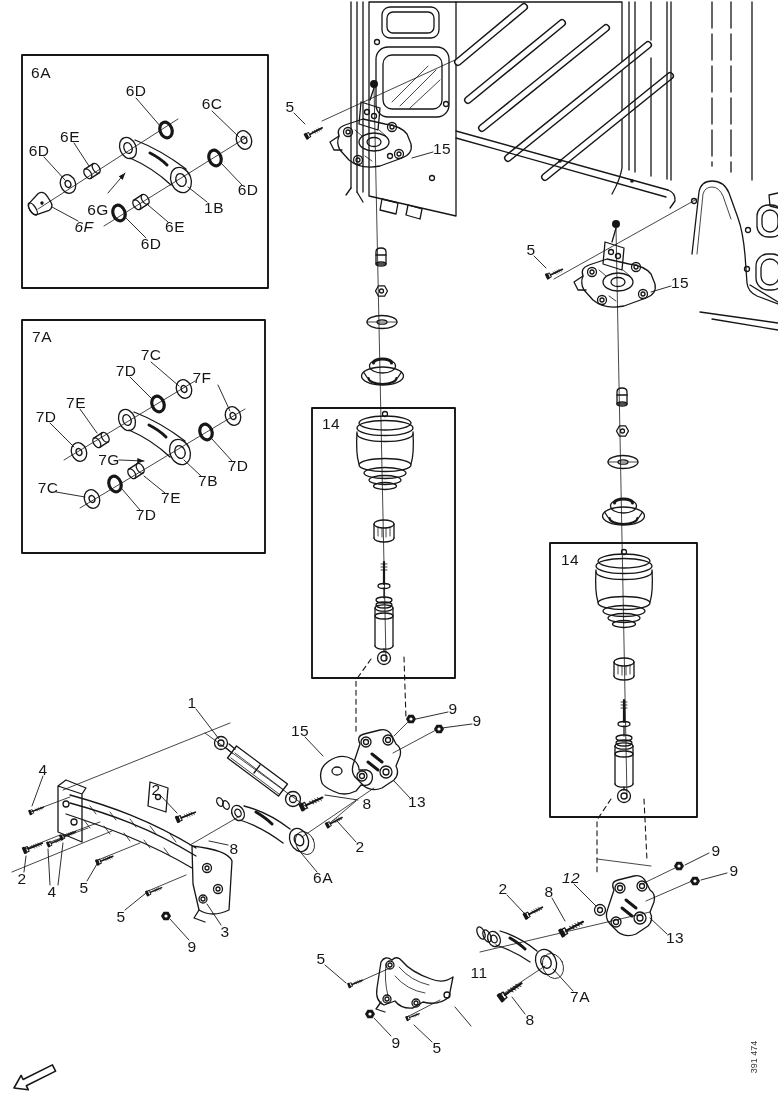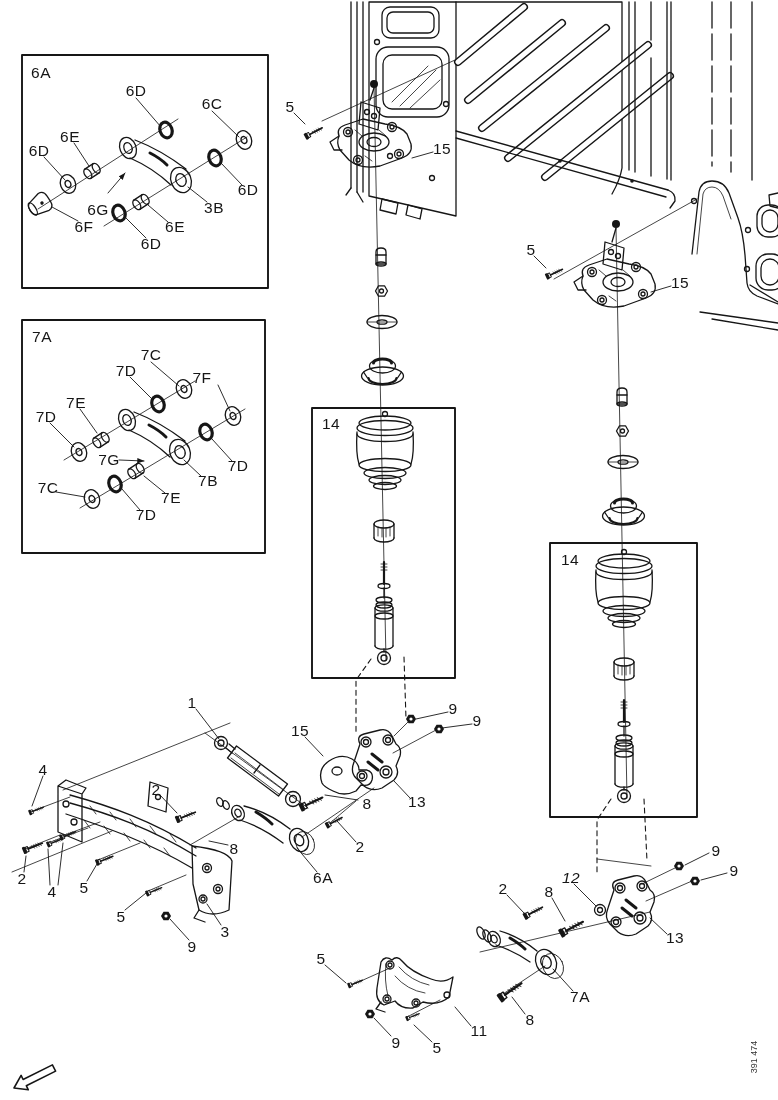--- a/index.html
+++ b/index.html
@@ -401,23 +401,23 @@
   </g>
 </svg>
 
 <div>
       <span class="callout" style="left: 41px; top: 73px;">6A</span>
       <span class="callout" style="left: 136px; top: 91px;">6D</span>
       <span class="callout" style="left: 212px; top: 104px;">6C</span>
       <span class="callout" style="left: 70px; top: 137px;">6E</span>
       <span class="callout" style="left: 39px; top: 151px;">6D</span>
       <span class="callout" style="left: 98px; top: 210px;">6G</span>
-      <span class="callout" style="left: 214px; top: 208px;">3B</span>
+      <span class="callout" style="left: 214px; top: 208px;">1B</span>
       <span class="callout" style="left: 248px; top: 190px;">6D</span>
-      <span class="callout" style="left: 84px; top: 227px;">6F</span>
+      <span class="callout" style="left: 84px; top: 227px; font-style: italic;">6F</span>
       <span class="callout" style="left: 175px; top: 227px;">6E</span>
       <span class="callout" style="left: 151px; top: 244px;">6D</span>
       <span class="callout" style="left: 42px; top: 337px;">7A</span>
       <span class="callout" style="left: 151px; top: 355px;">7C</span>
       <span class="callout" style="left: 126px; top: 371px;">7D</span>
       <span class="callout" style="left: 202px; top: 378px;">7F</span>
       <span class="callout" style="left: 76px; top: 403px;">7E</span>
       <span class="callout" style="left: 46px; top: 417px;">7D</span>
       <span class="callout" style="left: 109px; top: 460px;">7G</span>
       <span class="callout" style="left: 208px; top: 481px; text-align: right;">7B</span>
@@ -452,18 +452,18 @@
       <span class="callout" style="left: 549px; top: 892px;">8</span>
       <span class="callout" style="left: 571px; top: 878px; font-style: italic;">12</span>
       <span class="callout" style="left: 716px; top: 851px;">9</span>
       <span class="callout" style="left: 734px; top: 871px;">9</span>
       <span class="callout" style="left: 675px; top: 938px;">13</span>
       <span class="callout" style="left: 580px; top: 997px;">7A</span>
       <span class="callout" style="left: 530px; top: 1020px;">8</span>
       <span class="callout" style="left: 321px; top: 959px;">5</span>
       <span class="callout" style="left: 396px; top: 1043px;">9</span>
       <span class="callout" style="left: 437px; top: 1048px;">5</span>
-      <span class="callout" style="left: 479px; top: 1031px; text-align: right;">11</span>
+      <span class="callout" style="left: 479px; top: 973px; text-align: right;">11</span>
     </div>
 
 <span class="fignum">391 474</span>
 
 </div>
 
 </body></html>

